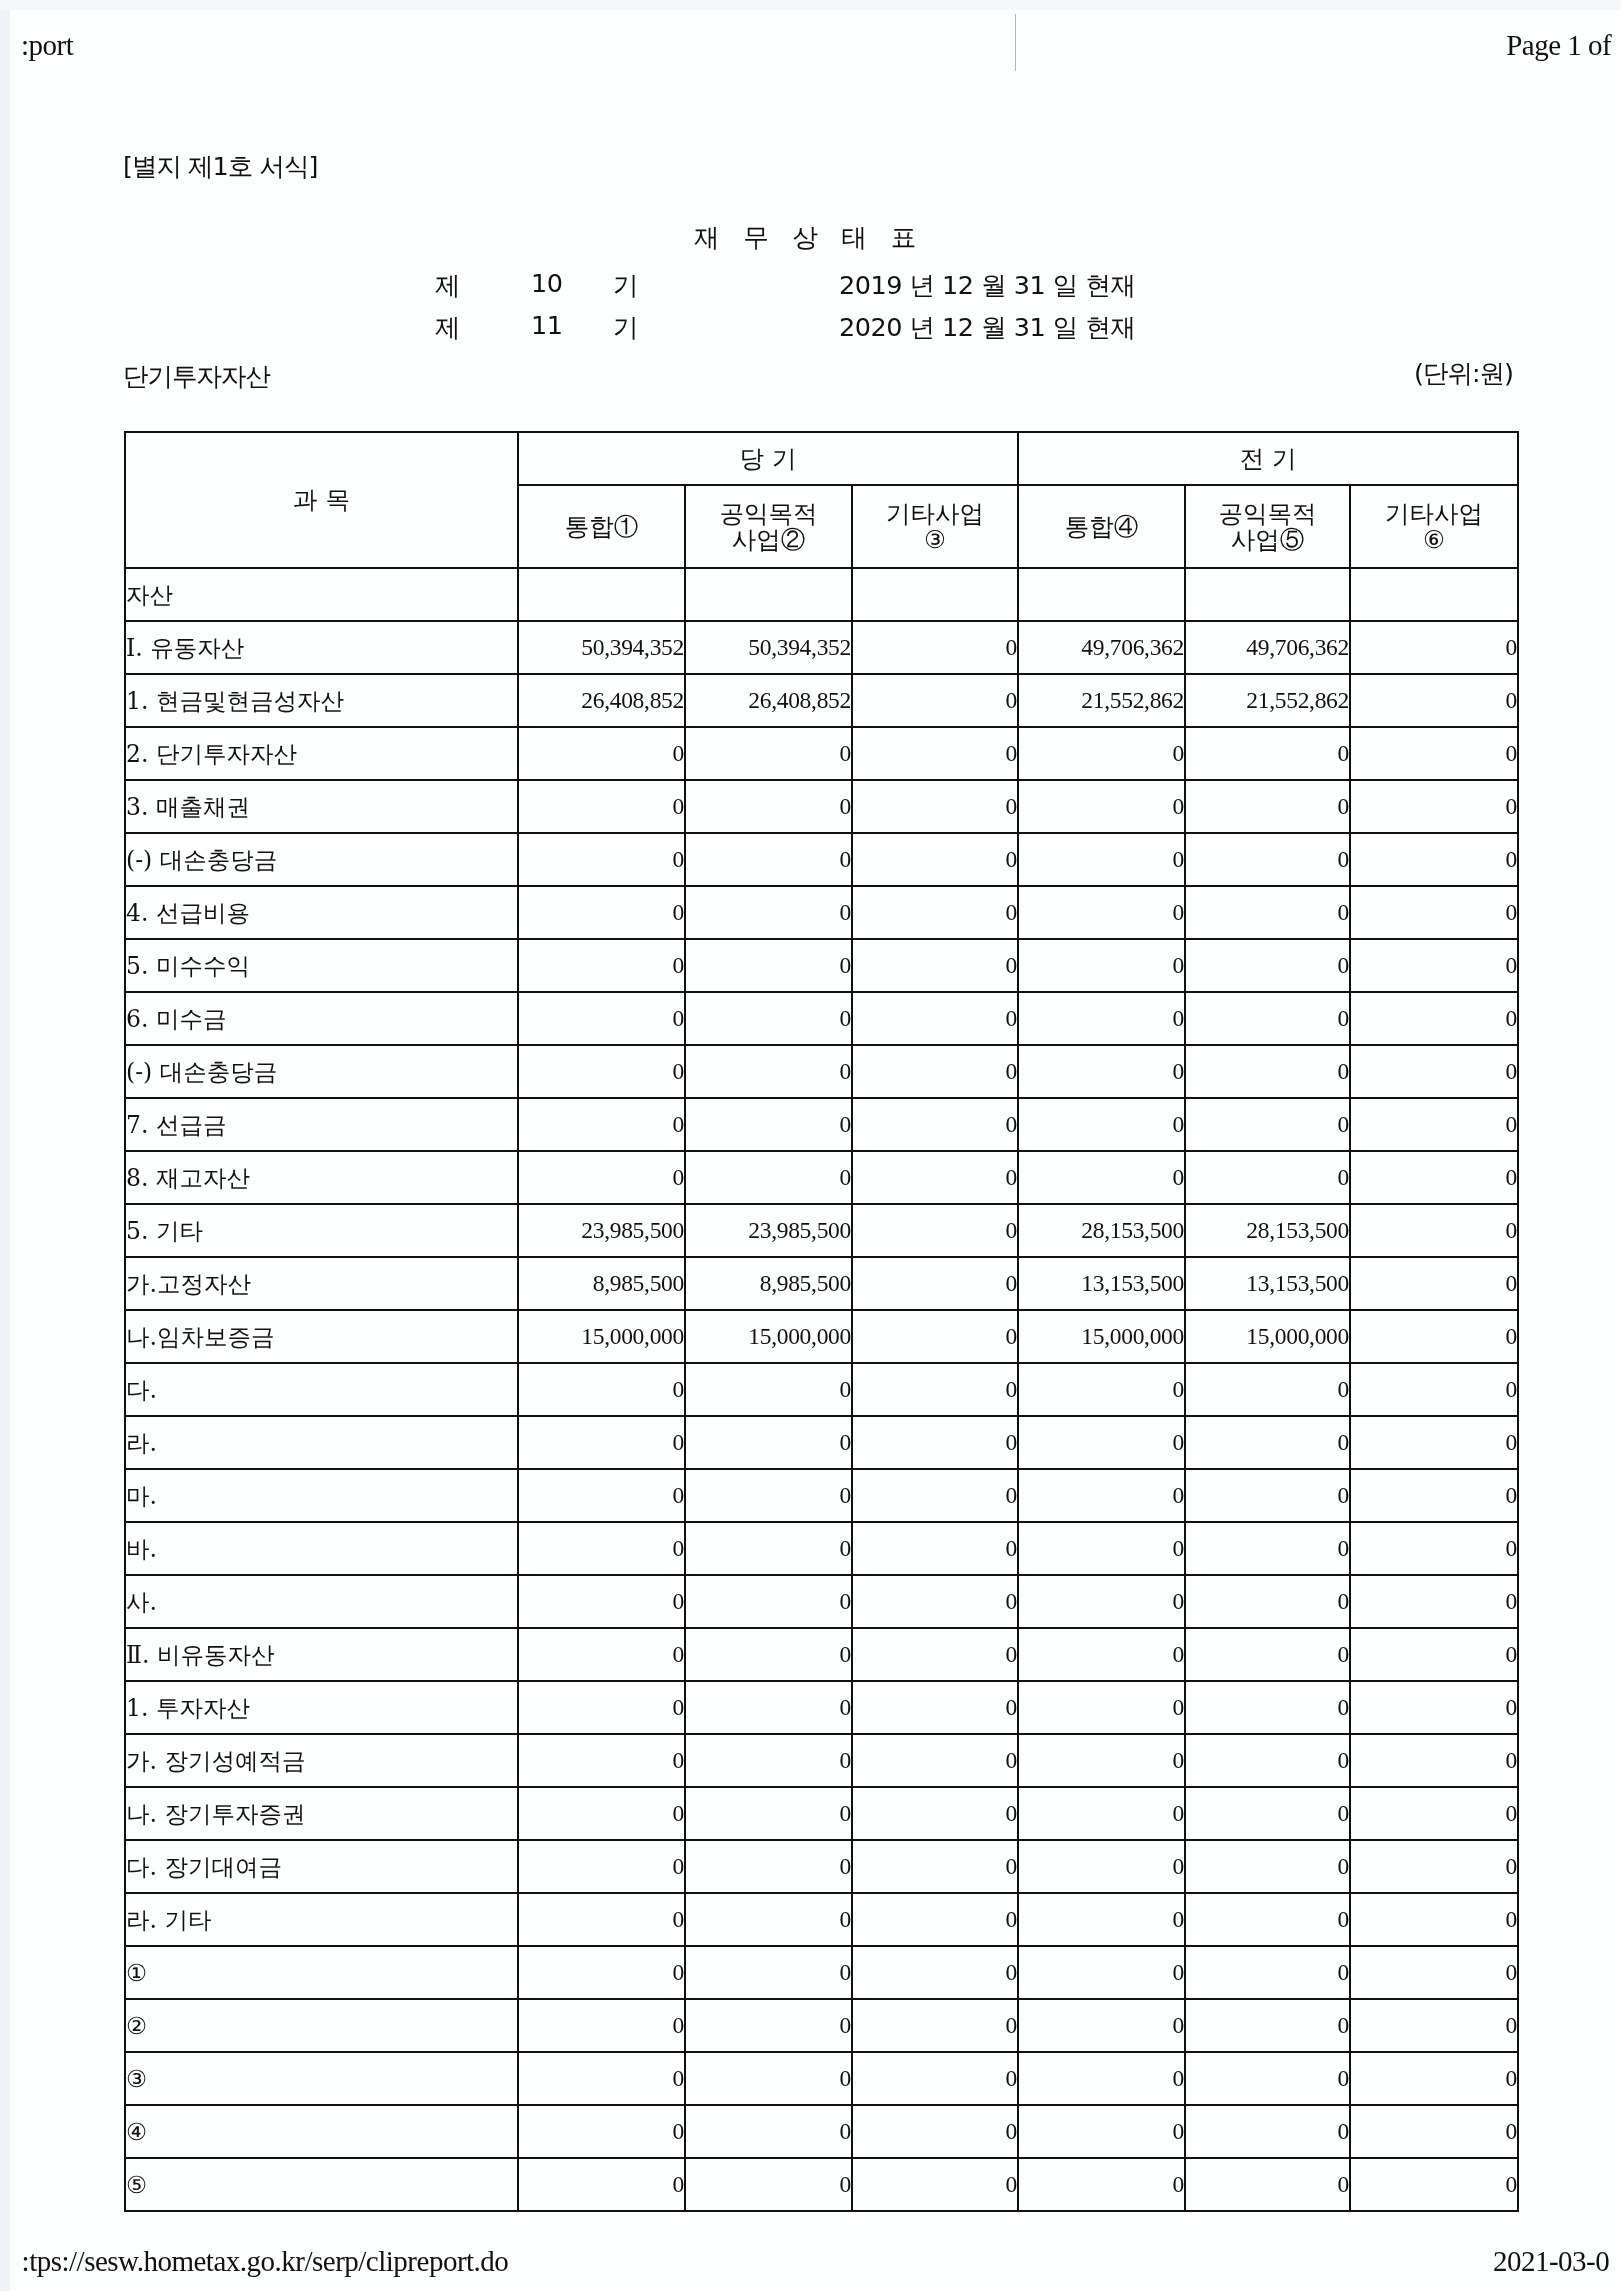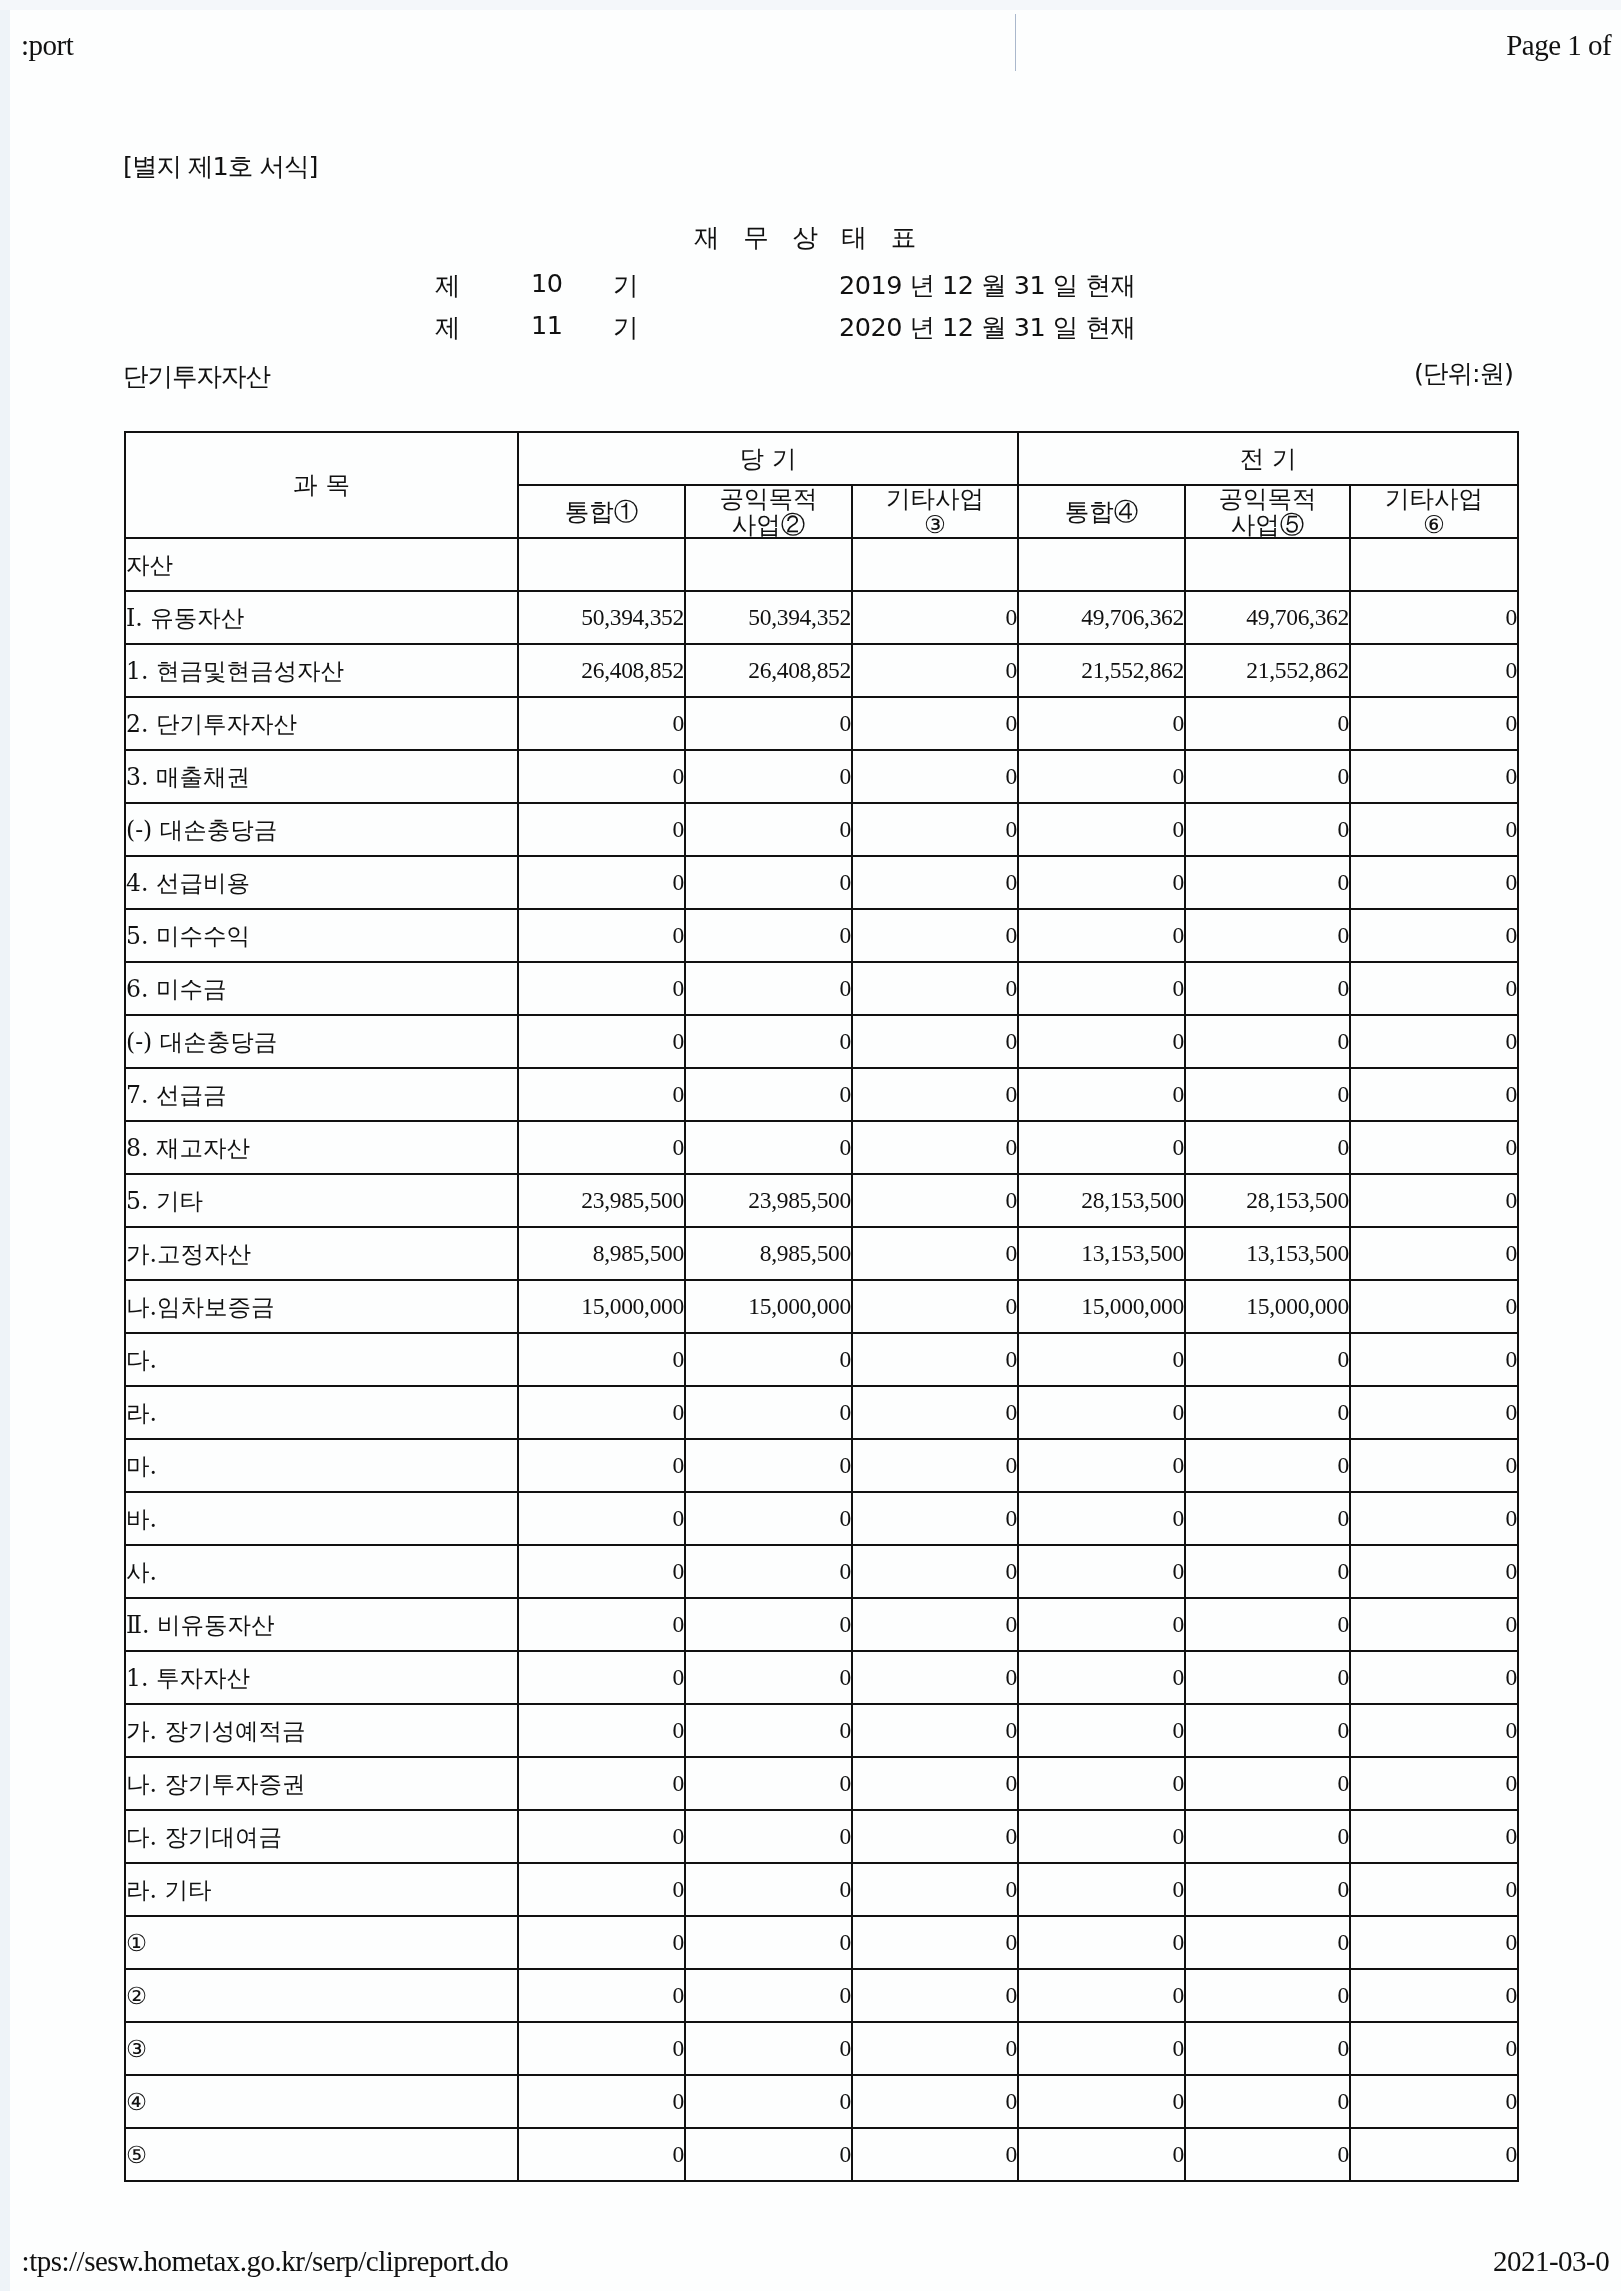--- a/index.html
+++ b/index.html
@@ -37,21 +37,21 @@
     position: absolute; left: 124px; top: 431px;
     border-collapse: collapse; table-layout: fixed;
     width: 1391px;
     font-family: "DejaVu Serif", "Liberation Serif", serif;
   }
   table.bs td, table.bs th {
     border: 2.5px solid #111; padding: 0; overflow: hidden; white-space: nowrap;
   }
   table.bs th { font-weight: normal; font-size: 24.5px; line-height: 1.05; margin-left: 40px; }
   .h-top { height: 53px; }
-  .h-sub { height: 53px; }
+  .h-sub { height: 83px; }
   table.bs td { height: 51px; font-size: 23.5px; }
   td.acct { text-align: left; padding-left: 7.8px; font-size: 24.5px; }
   td.num {
     text-align: right; padding-right: 3.9px;
     font-family: "Liberation Serif", "DejaVu Serif", serif; font-size: 22.5px; letter-spacing: -0.3px;
   }
 </style>
 </head>
 <body>
 

